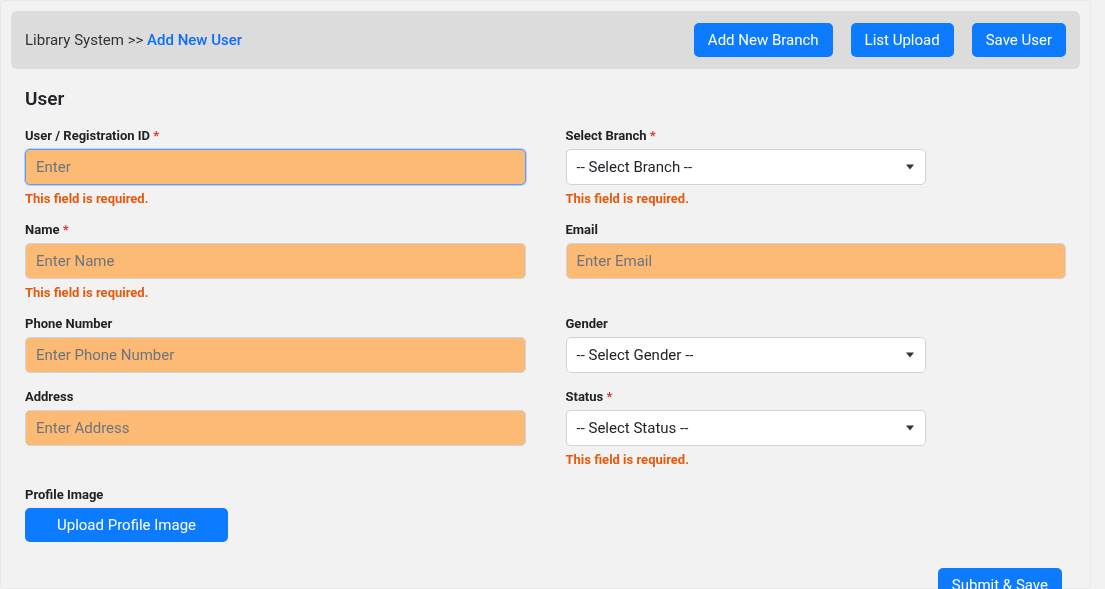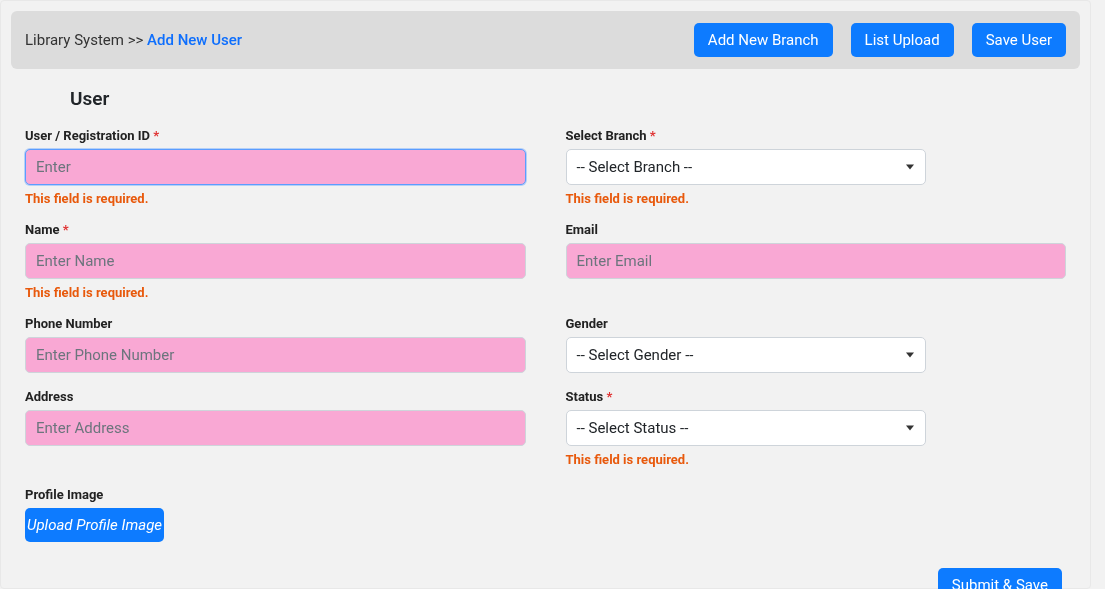--- a/index.html
+++ b/index.html
@@ -52,21 +52,20 @@
       cursor: pointer;
       font-family: inherit;
     }
     .content {
       padding: 0 14px;
     }
     .section-title {
       font-size: 19px;
       font-weight: 600;
       margin-bottom: 18px;
-      margin-left: 45px;
     }
     .form-grid {
       display: grid;
       grid-template-columns: 1fr 1fr;
       column-gap: 40px;
       row-gap: 0;
     }
     .form-group {
       margin-bottom: 16px;
     }
@@ -80,21 +79,21 @@
     .required {
       color: #e03131;
       font-weight: 700;
     }
     .form-control {
       width: 100%;
       padding: 7px 10px;
       font-size: 15px;
       border: 1px solid #ced4da;
       border-radius: 5px;
-      background: #f9a8d4;
+      background: #fdba74;
       color: #495057;
       font-family: inherit;
       height: 36px;
     }
     .form-control.focused {
       border-color: #5b9dff;
       box-shadow: 0 0 0 1px rgba(91,157,255,0.4);
     }
     .form-control::placeholder {
       color: #6c757d;
@@ -147,25 +146,24 @@
       display: flex;
       justify-content: flex-end;
       margin-top: 10px;
       padding-right: 4px;
     }
     .upload-btn {
       background: #0d7bff;
       color: #fff;
       border: none;
       border-radius: 5px;
-      padding: 8px 2px;
+      padding: 8px 32px;
       font-size: 15px;
       cursor: pointer;
       font-family: inherit;
-      font-style: italic;
     }
     .profile-group {
       margin-top: 4px;
     }
     .email-input {
       width: 100%;
     }
   </style>
 </head>
 <body>

